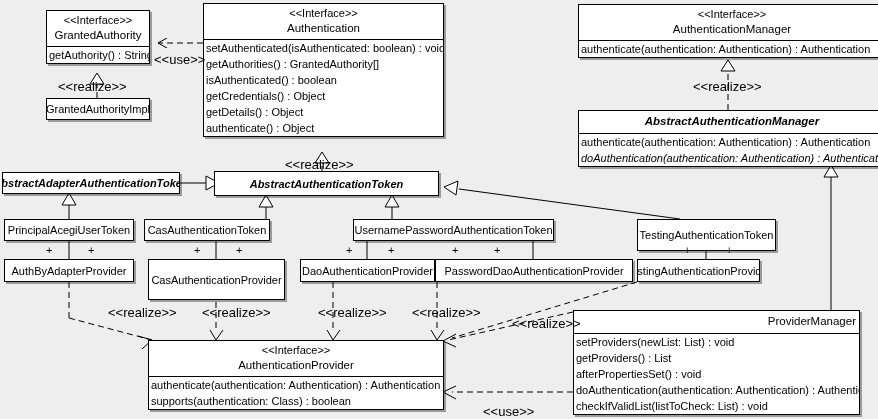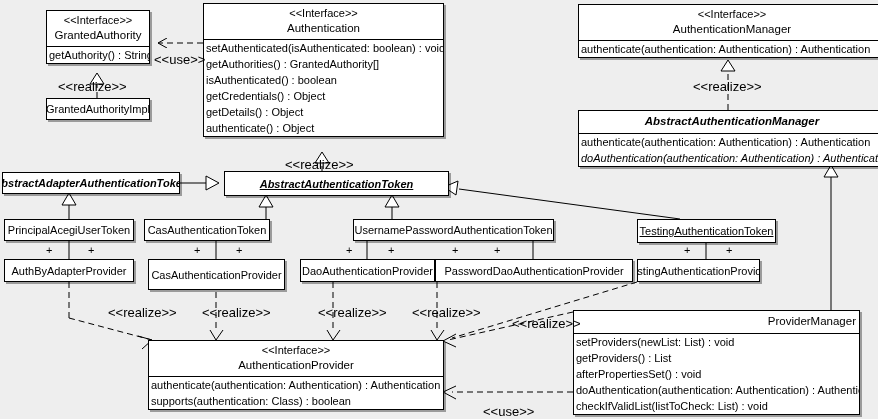--- a/index.html
+++ b/index.html
@@ -233,41 +233,41 @@
     <div class="ops">
       <div class="op">authenticate(authentication: Authentication) : Authentication</div>
       <div class="op abs">doAuthentication(authentication: Authentication) : Authentication</div>
     </div>
   </div>
 
   <div class="uml simple" style="left:2px;top:172px;width:178px;height:22px;">
     <span class="cname abs">AbstractAdapterAuthenticationToken</span>
   </div>
 
-  <div class="uml simple" style="left:224px;top:171px;width:225px;height:25px;text-decoration:underline;">
+  <div class="uml simple" style="left:214px;top:171px;width:225px;height:25px;">
     <span class="cname abs">AbstractAuthenticationToken</span>
   </div>
 
   <div class="uml simple" style="left:4px;top:219px;width:130px;height:22px;">
     <span class="cname">PrincipalAcegiUserToken</span>
   </div>
   <div class="uml simple" style="left:144px;top:219px;width:126px;height:22px;">
     <span class="cname">CasAuthenticationToken</span>
   </div>
   <div class="uml simple" style="left:353px;top:219px;width:201px;height:22px;">
     <span class="cname">UsernamePasswordAuthenticationToken</span>
   </div>
-  <div class="uml simple" style="left:637px;top:219px;width:139px;height:24px;text-decoration:underline;">
+  <div class="uml simple" style="left:637px;top:219px;width:139px;height:32px;">
     <span class="cname">TestingAuthenticationToken</span>
   </div>
 
   <div class="uml simple" style="left:4px;top:259px;width:130px;height:23px;">
     <span class="cname">AuthByAdapterProvider</span>
   </div>
-  <div class="uml simple" style="left:148px;top:259px;width:137px;height:31px;">
+  <div class="uml simple" style="left:148px;top:259px;width:137px;height:41px;">
     <span class="cname">CasAuthenticationProvider</span>
   </div>
   <div class="uml simple" style="left:300px;top:259px;width:135px;height:23px;">
     <span class="cname">DaoAuthenticationProvider</span>
   </div>
   <div class="uml simple" style="left:435px;top:259px;width:198px;height:23px;">
     <span class="cname">PasswordDaoAuthenticationProvider</span>
   </div>
   <div class="uml simple" style="left:637px;top:259px;width:123px;height:23px;">
     <span class="cname">TestingAuthenticationProvider</span>

